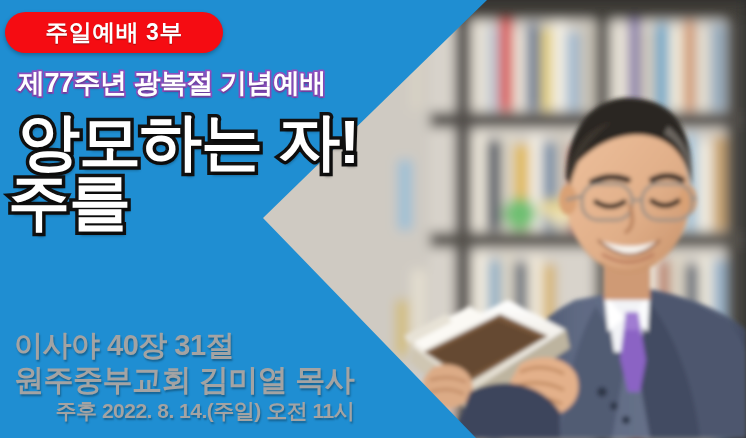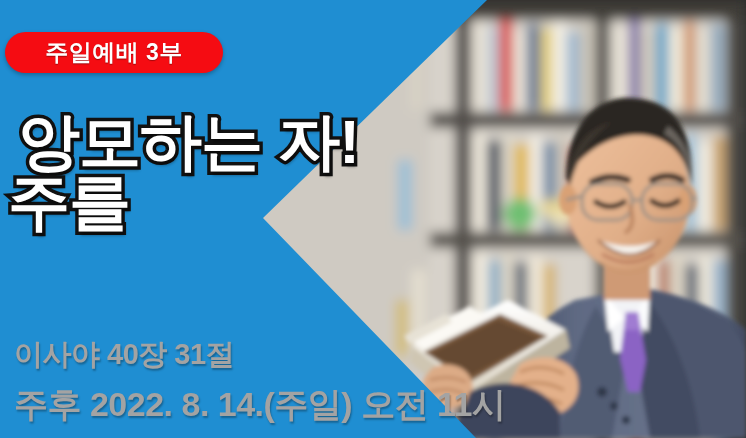--- a/index.html
+++ b/index.html
@@ -24,21 +24,20 @@
   
   .textlayer{position:absolute;inset:0;}
 
   .badge{
     position:absolute;left:5px;top:12px;
     width:218px;height:41px;
     background:#f50c12;
     border-radius:21px;
     display:flex;align-items:center;justify-content:center;
     box-shadow:0 2px 4px rgba(0,0,0,.28);
-    margin-top:20px;
   }
   .badge-label{
     color:#ffffff;
     font-size:23px;font-weight:700;
     letter-spacing:.5px;
     line-height:1;
     text-shadow:0 1px 1px rgba(0,0,0,.35);
     white-space:nowrap;
   }
 
@@ -78,21 +77,21 @@
     display:block;
     color:#a3a3a3;
     font-weight:700;
     white-space:nowrap;
     line-height:1.18;
     text-shadow:1px 2px 2px rgba(0,0,0,.30);
     letter-spacing:-0.5px;
   }
   .ft-line.verse{ font-size:29px; }
   .ft-line.church{ font-size:30px; }
-  .ft-line.datetime{ font-size:34px; margin-top:13px;text-align:right; }
+  .ft-line.datetime{ font-size:21px; margin-top:2px;text-align:right; }
 </style>
 </head>
 <body>
 
 <div class="stage">
 
   <div class="photo">
     <svg viewBox="0 0 746 438" xmlns="http://www.w3.org/2000/svg" aria-hidden="true">
       <defs>
         <filter id="blurBG" x="-10%" y="-10%" width="120%" height="120%">
@@ -300,25 +299,27 @@
       <path d="M0 0 L 487 0 L 263 218 L 476 438 L 0 438 Z" fill="#1f8ed2"></path>
     </svg>
   </div>
 
   <div class="textlayer">
 
     <div class="badge">
       <span class="badge-label">주일예배 3부</span>
     </div>
 
+    <div class="subtitle">제77주년 광복절 기념예배</div>
 
     <div class="headline">
       <span class="hl-line two">앙모하는 자!</span>
       <span class="hl-line one">주를</span>
     </div>
 
     <div class="footer">
       <span class="ft-line verse">이사야 40장 31절</span>
+      <span class="ft-line church">원주중부교회 김미열 목사</span>
       <span class="ft-line datetime">주후 2022. 8. 14.(주일) 오전 11시</span>
     </div>
 
   </div>
 </div>
 
 </body></html>

